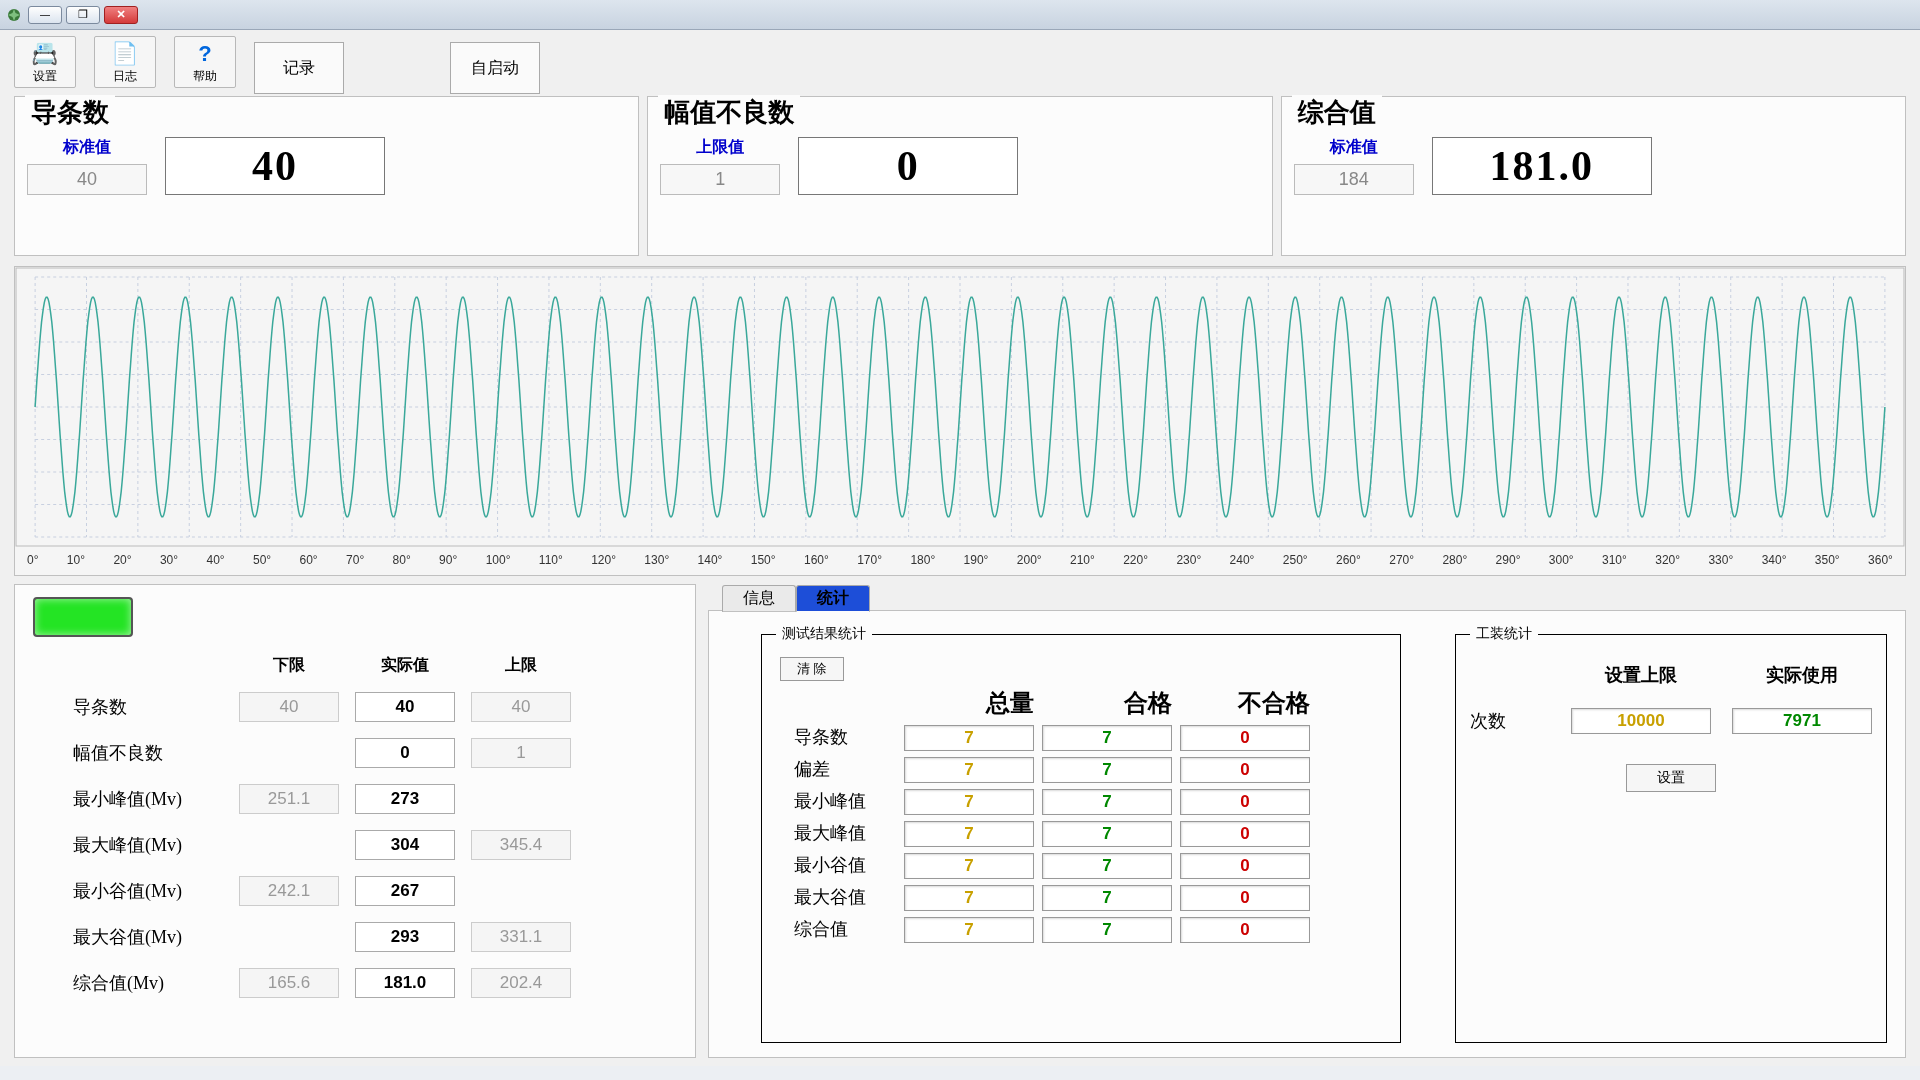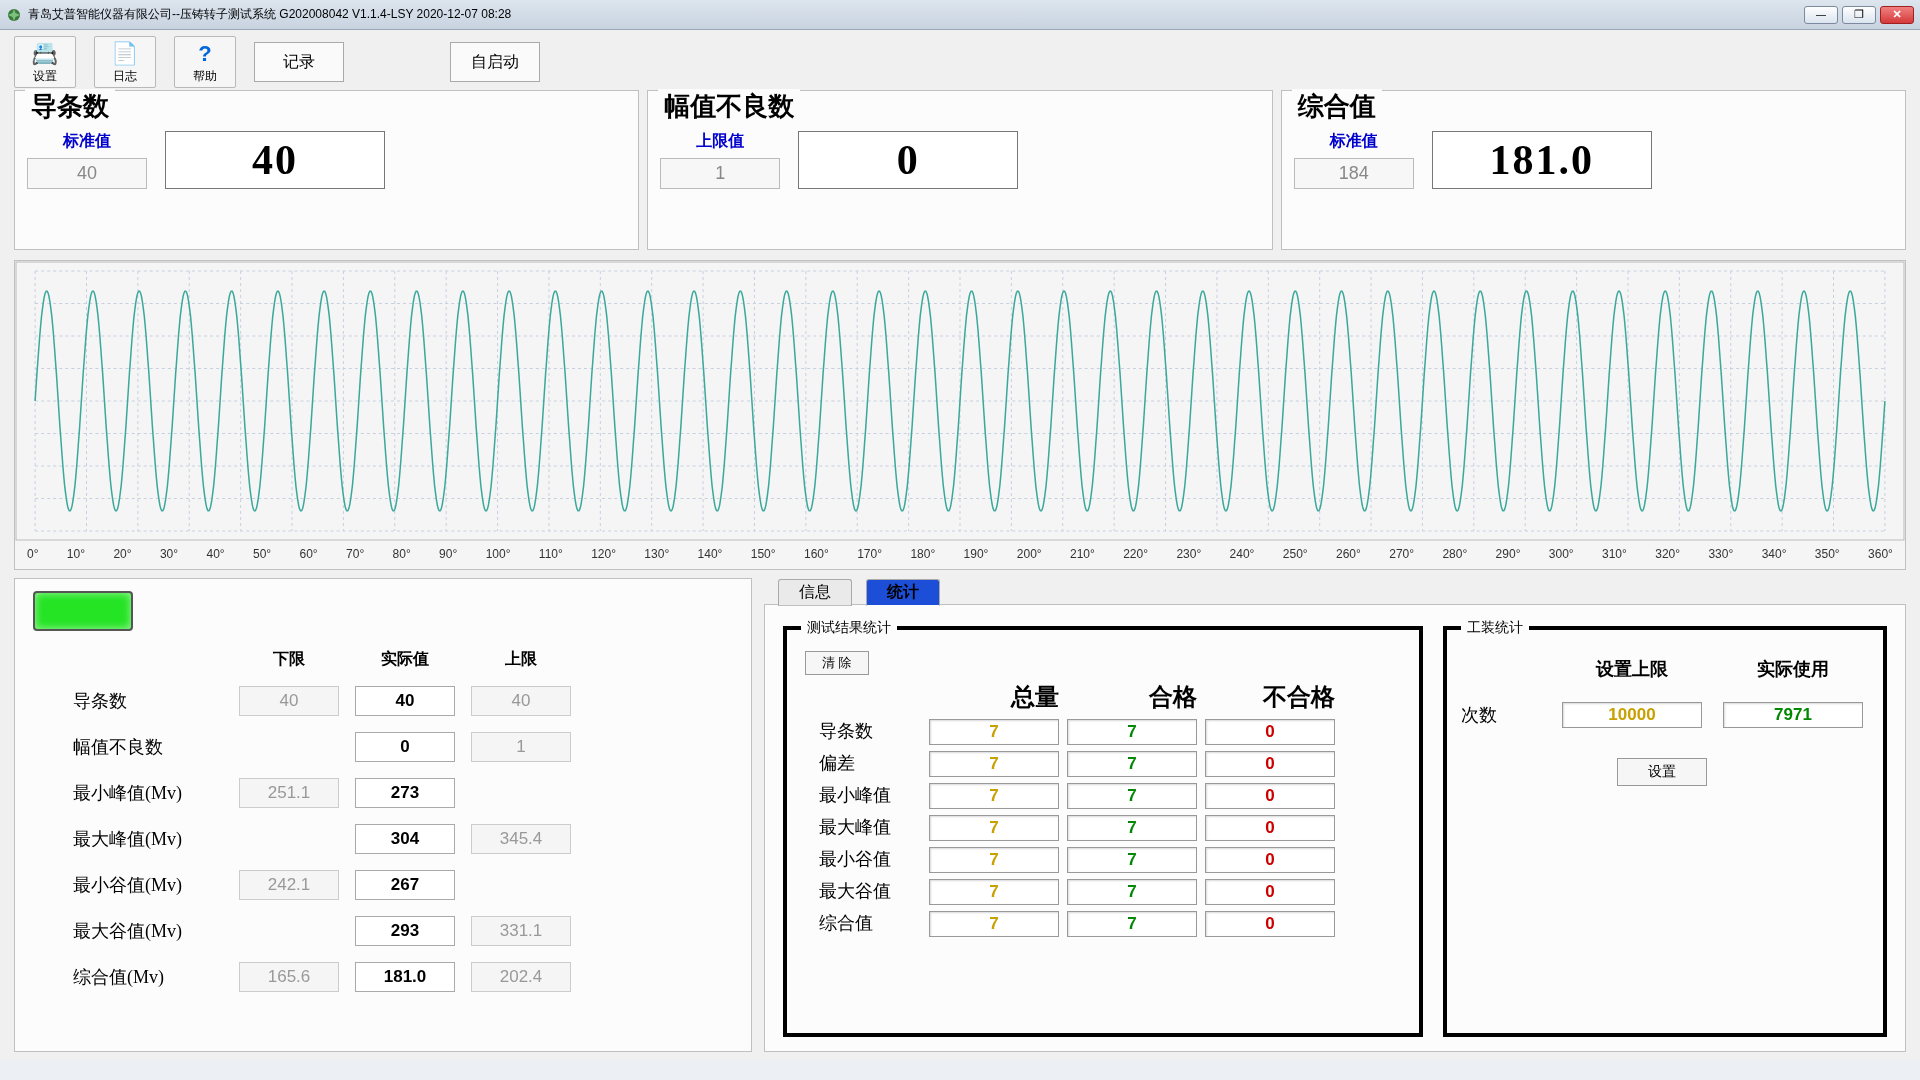--- a/index.html
+++ b/index.html
@@ -17,21 +17,21 @@
 .winbtn.restore::before { content:"❐"; font-size:11px;}
 
 
 .content { background: #f0f0f0; padding: 0; }
 
 
 .toolbar { display:flex; align-items:flex-start; padding: 6px 14px 2px 14px; gap: 18px; }
 .toolbtn { width: 62px; height: 52px; background: #f6f6f6; border: 1px solid #b8b8b8; border-radius:2px; display:flex; flex-direction:column; align-items:center; justify-content:center; font-size:12px; cursor:pointer; }
 .toolbtn .icon { font-size: 22px; line-height: 24px; }
 .toolbtn span { margin-top: 2px; }
-.bigbtn { width: 90px; height: 40px; background:#fafafa; border:1px solid #aaa; font-size:16px; font-weight:400; margin-top:6px; }
+.bigbtn { width: 90px; height: 52px; background:#fafafa; border:1px solid #aaa; font-size:16px; font-weight:400; margin-top:6px; }
 
 
 .summary-row { display:flex; gap: 8px; padding: 0 14px 10px 14px; }
 .panel { border:1px solid #c0c0c0; background:#fcfcfc; flex:1; position:relative; padding:28px 12px 24px 12px; min-height:160px; }
 .panel-title { position:absolute; top:-2px; left:10px; background:#fcfcfc; padding:0 6px; font-size:26px; font-weight:bold; font-family:"SimSun",serif; }
 .panel-row { display:flex; align-items:flex-end; gap:18px; margin-top:12px; }
 .labeled-field { display:flex; flex-direction:column; align-items:center; }
 .labeled-field label { color:#0000cc; font-size:16px; font-weight:bold; margin-bottom:6px; }
 .readonly-box { border:1px solid #bbb; background:#f7f7f7; color:#888; text-align:center; padding:4px 10px; min-width:120px; font-size:18px; }
 .display-box { border:1px solid #777; background:#fff; font-size:42px; font-weight:bold; font-family:"SimSun",serif; text-align:center; min-width:220px; padding:4px 18px; letter-spacing:2px; }
@@ -47,26 +47,26 @@
 .bottom-row { display:flex; gap:12px; padding:8px 14px; }
 .left-block { width:760px; border:1px solid #c0c0c0; background:#fcfcfc; padding:12px 18px; min-height:470px; }
 .status-led { width:100px; height:40px; background:#24e424; border:2px solid #555; border-radius:4px; box-shadow: inset 0 0 8px rgba(255,255,255,.6); margin-bottom:18px; }
 .grid-table { display:grid; grid-template-columns: 190px 100px 100px 100px; row-gap:10px; column-gap:10px; align-items:center;gap:16px; }
 .grid-table .hdr { font-size:16px; font-weight:bold; text-align:center; font-family:"SimSun",serif;}
 .grid-table .rowlabel { font-size:18px; font-family:"SimSun",serif; padding-left:40px; }
 .cell { border:1px solid #aaa; background:#fff; font-size:17px; text-align:center; padding:4px 6px; font-weight:bold;}
 .cell.grey { color:#999; background:#f5f5f5; border-color:#ccc; font-weight:normal;}
 
 .right-col { flex:1; display:flex; flex-direction:column; }
-.tabs { display:flex; gap:14px; margin-left:14px; margin-bottom:-1px; }
+.tabs { display:flex; gap:0; margin-left:14px; margin-bottom:-1px; }
 .tab { background:#eaeaea; border:1px solid #aaa; border-bottom:1px solid #c0c0c0; padding:2px 20px; font-size:16px; font-family:"SimSun",serif; position:relative; top:1px; border-radius:3px 3px 0 0;}
 .tab.active { background:#1d4ed8; border-bottom:1px solid #fcfcfc; font-weight:bold; }
 .right-body { border:1px solid #c0c0c0; background:#fcfcfc; flex:1; padding:14px 18px; min-height:448px; display:flex; gap:20px;}
 
-fieldset { border:4px solid #000000; padding:14px 20px 20px 14px; font-size:13px; }
+fieldset { border:1px solid #000000; padding:14px 14px 20px 14px; font-size:13px;margin-left:34px; }
 fieldset legend { font-size:14px; padding:0 6px; font-family:"SimSun",serif;}
 .stats-box { flex: 0 0 640px; }
 .tool-box { flex:1; }
 .stats-grid { display:grid; grid-template-columns: 120px 130px 130px 130px; row-gap:6px; column-gap:8px; margin-top:6px;}
 .stats-grid .shdr { font-size:24px; font-weight:bold; text-align:right; font-family:Liberation Mono, monospace;}
 .stats-grid .srow { font-size:18px; font-family:"SimSun",serif; padding-left:18px;}
 .sval { border:1px solid #999; background:#fff; text-align:center; font-size:17px; padding:2px 4px; font-weight:bold; box-shadow: inset 1px 1px 2px rgba(0,0,0,.15);}
 .c-yellow{ color:#c8a000;} .c-green{color:#008800;} .c-red{color:#cc0000;}
 .clear-btn{ background:#f6f6f6; border:1px solid #999; padding:2px 16px; font-size:13px; margin-left:4px;}
 
@@ -80,21 +80,20 @@
 </head>
 <body>
 
 <div class="titlebar">
   <span class="app-icon">
     <svg viewBox="0 0 16 16">
         <circle cx="8" cy="8" r="6" fill="#3a7a3a"></circle>
         <path d="M8 2 L9.5 6 L14 8 L9.5 10 L8 14 L6.5 10 L2 8 L6.5 6 Z" fill="#7ec07e"></path>
       </svg>
   </span>
-  <span class="title-text">青岛艾普智能仪器有限公司--压铸转子测试系统 G202008042 V1.1.4-LSY 2020-12-07 08:28</span>
   <div class="winbtns">
     <div class="winbtn min"></div>
     <div class="winbtn restore"></div>
     <div class="winbtn close"></div>
   </div>
 </div>
 
 <div class="content">
 
   <div class="toolbar">

